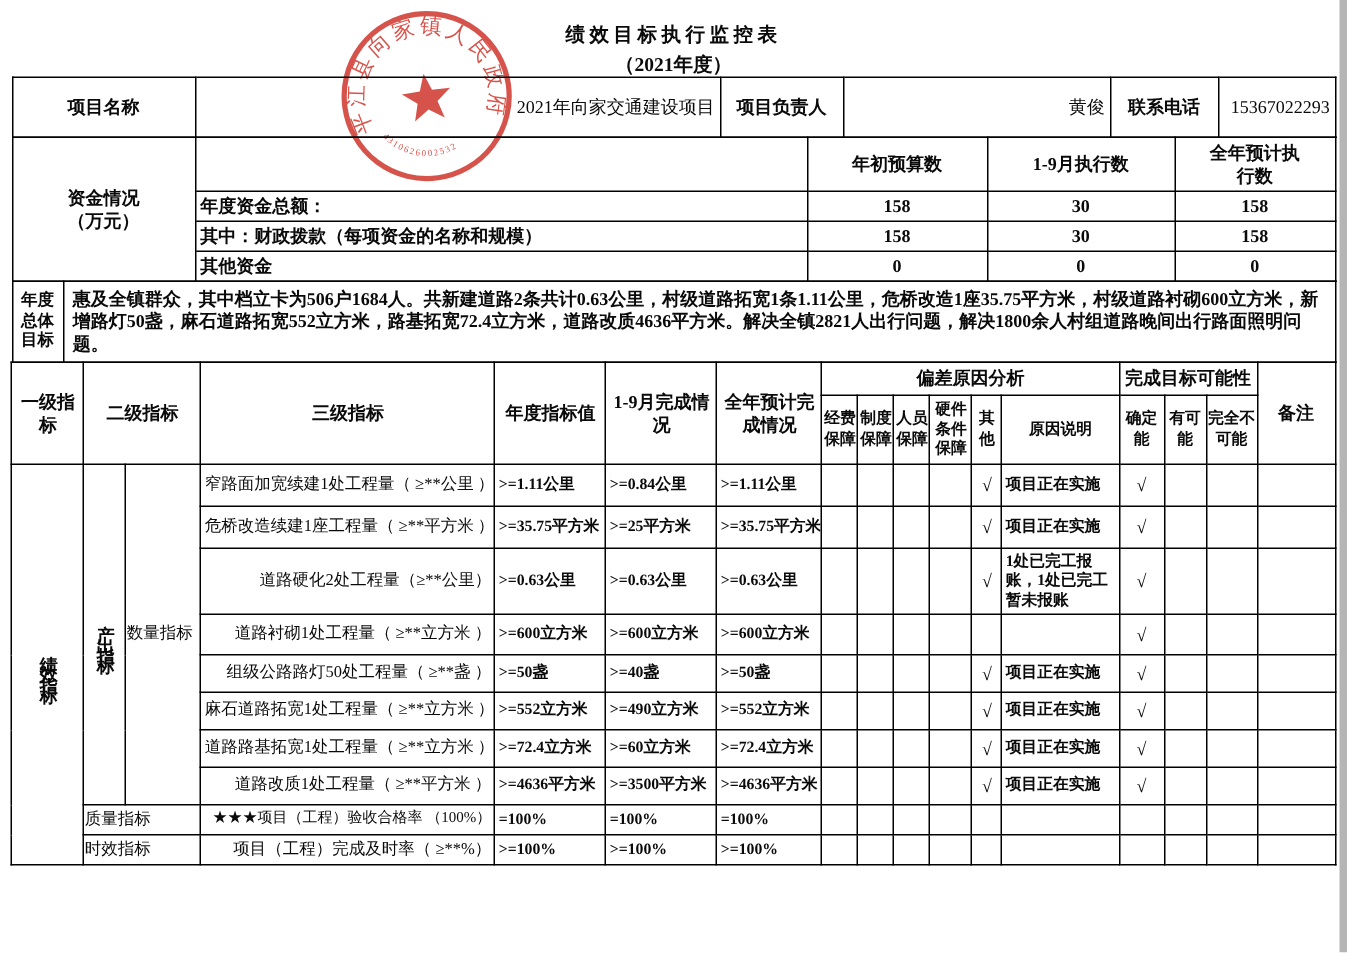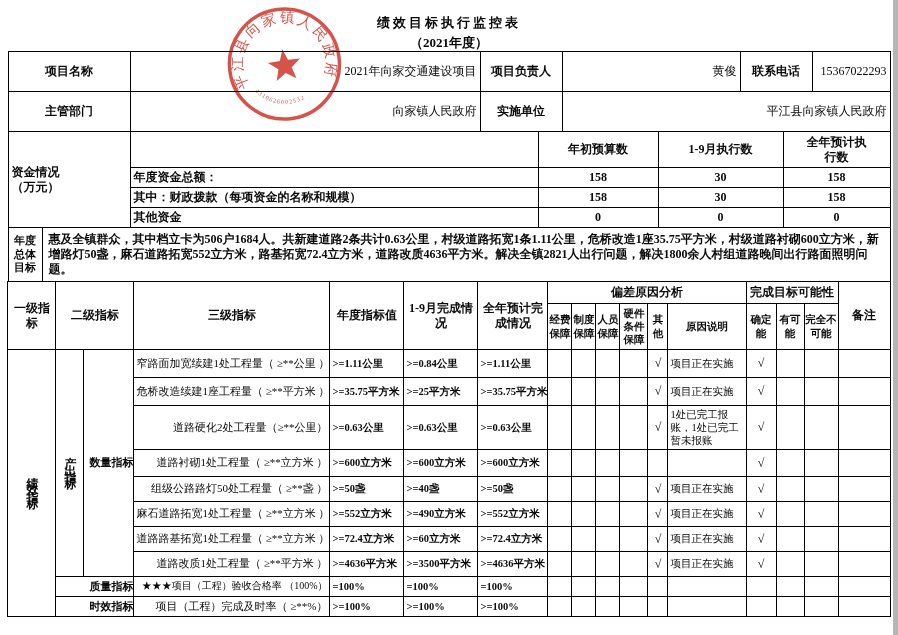--- a/index.html
+++ b/index.html
@@ -31,39 +31,39 @@
   .h44 { height: 44px; }
   .h27 { height: 27px; }
   .h25 { height: 25px; }
   .h54 { height: 54px; }
 
   .lbl { text-align: center; font-weight: bold; }
   .val { text-align: right; font-weight: normal; }
 
   .dept-val { padding-left: 200px !important; }
 
-  .funds-lbl { text-align: left; font-weight: bold; line-height: 1.4; }
+  .funds-lbl { text-align: center; font-weight: bold; line-height: 1.4; }
   .funds-head div { width: 68px; margin: 0 auto; text-align: center; font-weight: bold; line-height: 1.25; }
   .funds-row-lbl { text-align: left; font-weight: bold; }
   .num { text-align: center; font-weight: bold; }
 
   .goal-lbl { padding: 0 5px !important; font-size: 11px !important; font-weight: bold; word-break: break-all; line-height: 1.35; text-align: center; }
   .goal-text { font-size: 12px !important; font-weight: 600; line-height: 1.5; text-align: left; padding: 2px 6px !important; }
 
   table.ind td { font-size: 11px; }
   .hd { font-weight: bold; font-size: 12px !important; text-align: center; line-height: 1.3; padding: 0 2px !important; }
   .hsm { font-weight: bold; font-size: 10.5px !important; text-align: center; line-height: 1.3; padding: 0 !important; }
   .vcell { text-align: center; padding: 0 !important; }
   .vert { display: inline-block; writing-mode: vertical-lr; text-orientation: upright; letter-spacing: 7px; font-weight: bold; font-size: 12px; }
-  .sm { font-size: 11px !important; font-weight: bold; text-align: right; padding: 0 !important; margin-top: 28px; }
+  .sm { font-size: 11px !important; font-weight: normal; text-align: left; padding: 0 !important; margin-top: 28px; }
   .name { text-align: right; font-weight: normal; font-size: 11px !important; padding: 1px 2px !important; white-space: nowrap; }
   .nm2 { font-size: 10px !important; }
   .vcol { text-align: left; font-weight: bold; font-size: 10.5px !important; padding: 1px 2px !important; white-space: nowrap; }
   .chk { text-align: center; font-weight: bold; font-size: 12px !important; padding: 0 !important; }
-  .reason { text-align: left; font-weight: normal; font-size: 10.5px !important; padding: 1px 2px !important; line-height: 1.25; }
+  .reason { text-align: left; font-weight: bold; font-size: 10.5px !important; padding: 1px 2px !important; line-height: 1.25; }
 
   .footer { position: absolute; bottom: 8px; left: 0; width: 100%; text-align: center; font-size: 13px; letter-spacing: 1px; }
 
   .seal {
     position: absolute; left: 205px; top: -12px; width: 160px; height: 160px;
     color: #cf352b; opacity: 0.85; transform: rotate(-8deg);
     mix-blend-mode: multiply; z-index: 5; pointer-events: none;
   }
 </style>
 </head>
@@ -95,26 +95,20 @@
         <col style="width:78px">
     </colgroup>
     <tbody>
         <tr class="h23">
       <td class="lbl">项目名称</td>
       <td class="val">2021年向家交通建设项目</td>
       <td class="lbl">项目负责人</td>
       <td class="val">黄俊</td>
       <td class="lbl">联系电话</td>
       <td class="val">15367022293</td>
-    </tr>
-    <tr class="h23">
-      <td class="lbl">主管部门</td>
-      <td class="val dept-val">向家镇人民政府</td>
-      <td class="lbl">实施单位</td>
-      <td class="val" colspan="3">平江县向家镇人民政府</td>
     </tr>
   </tbody>
     </table>
 
   <table class="t">
     <colgroup>
       <col style="width:122px">
         <col style="width:408px">
         <col style="width:120px">
       <col style="width:125px">

